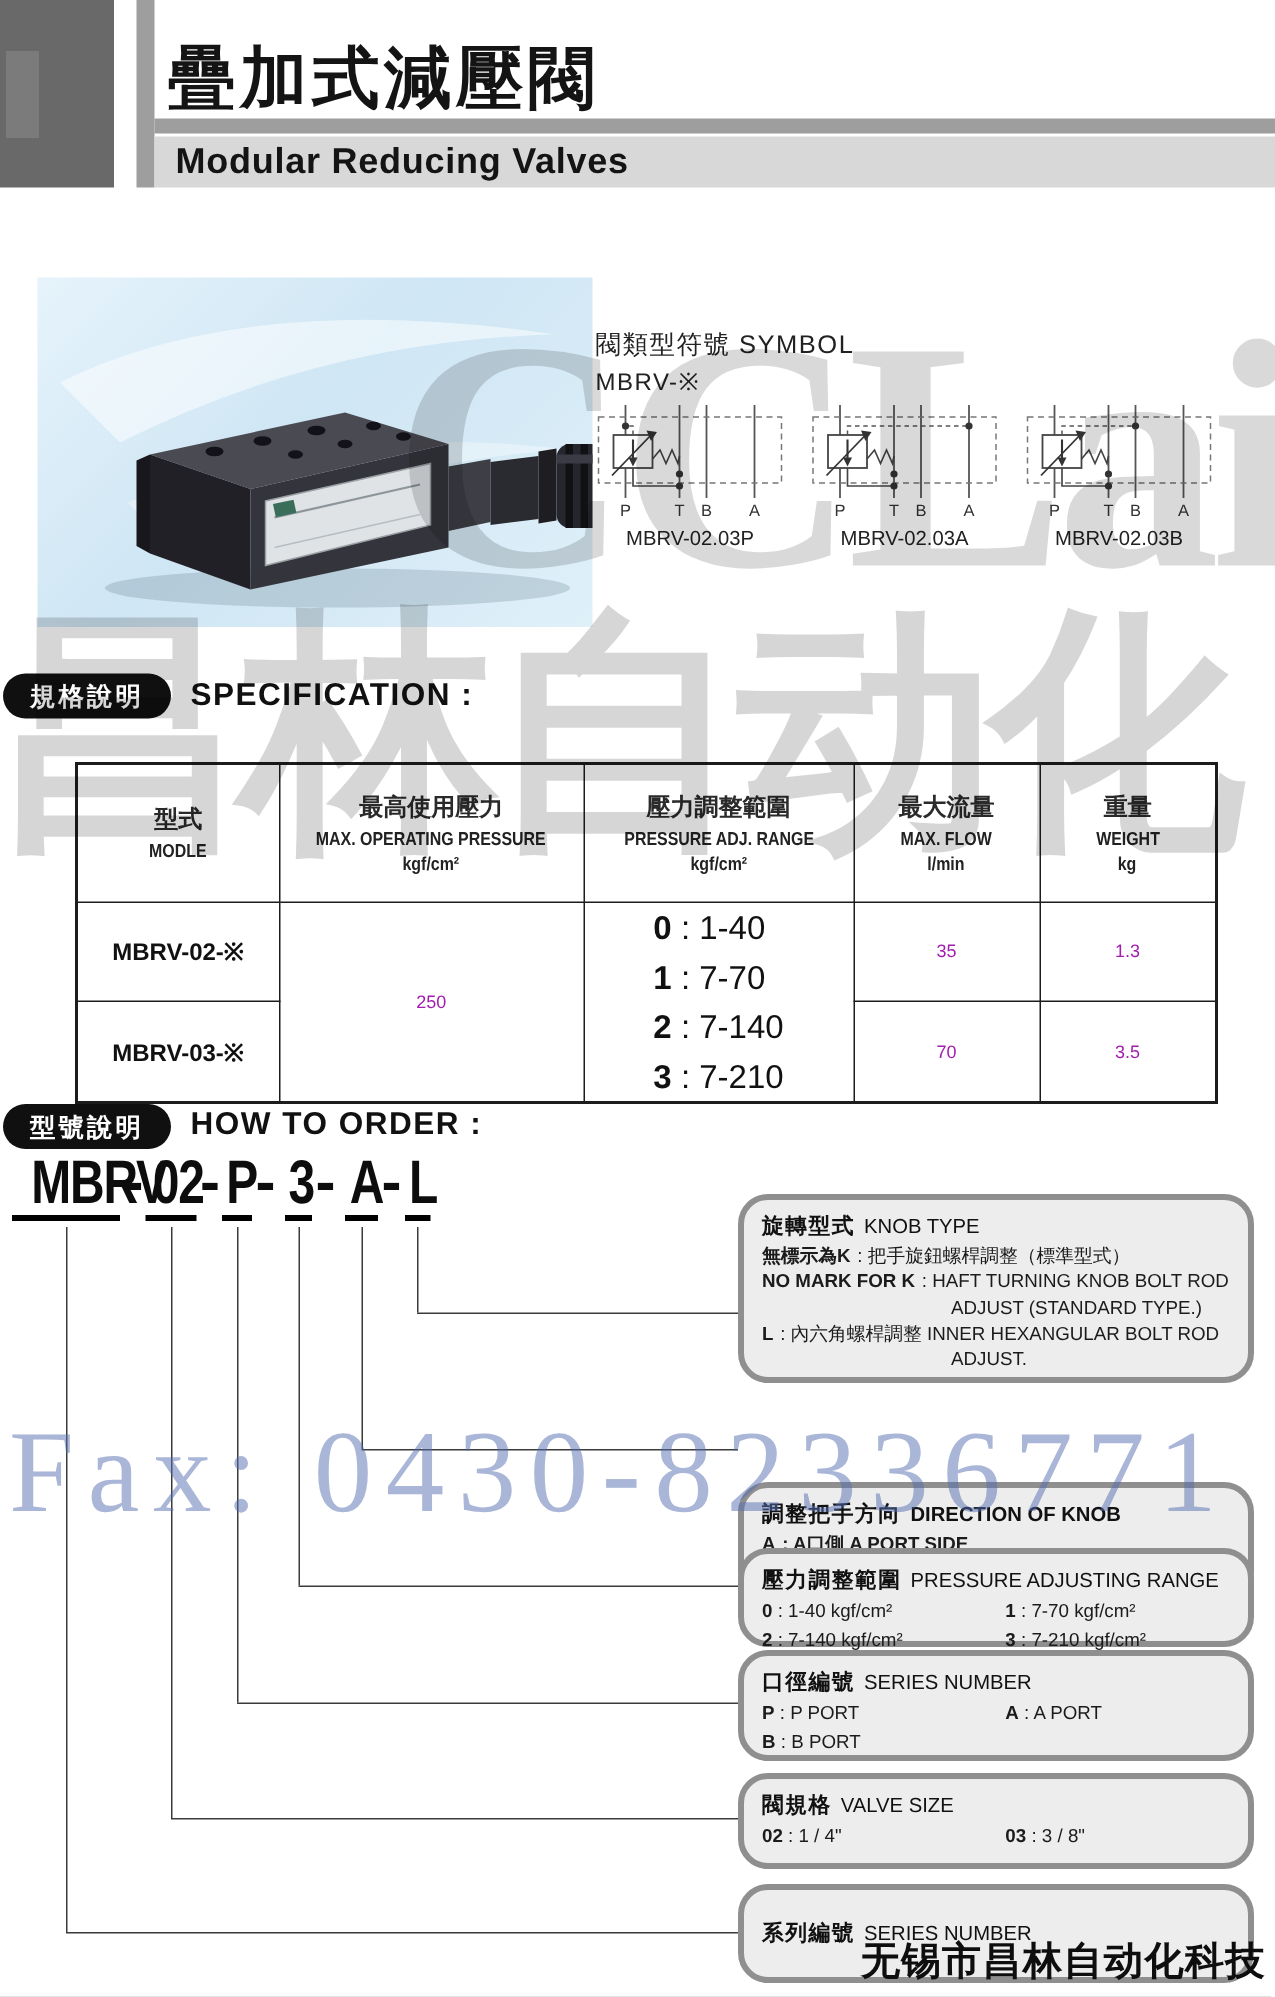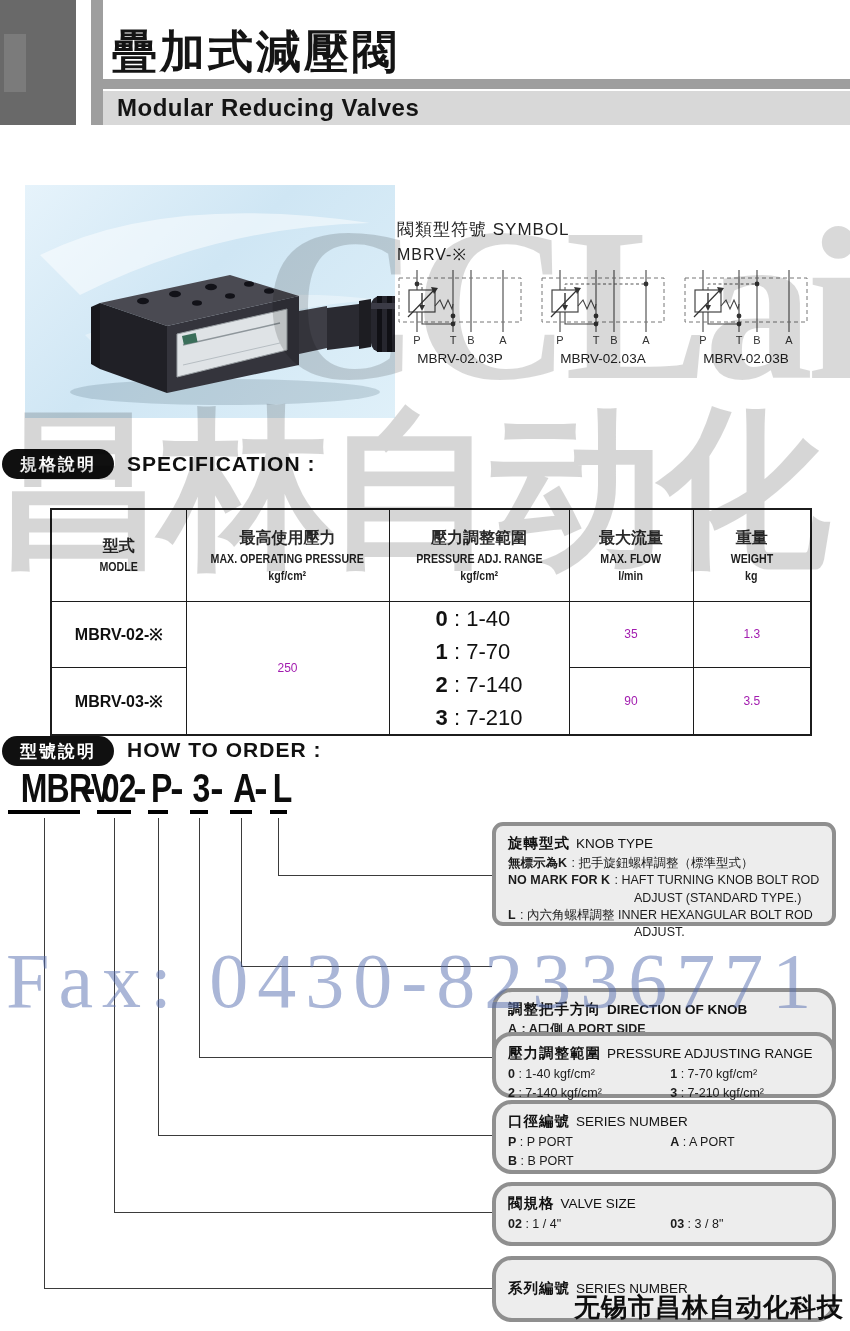--- a/index.html
+++ b/index.html
@@ -260,21 +260,21 @@
             <div><b>1</b><span> : 7-70</span></div>
             <div><b>2</b><span> : 7-140</span></div>
             <div><b>3</b><span> : 7-210</span></div>
           </div>
         </td>
         <td class="td-num">35</td>
         <td class="td-num">1.3</td>
       </tr>
       <tr>
         <td class="td-model">MBRV-03-※</td>
-        <td class="td-num">90</td>
+        <td class="td-num">70</td>
         <td class="td-num">3.5</td>
       </tr>
     </tbody>
   </table>
 
   <div class="abs badge" style="left:2px; top:736px;">型號說明</div>
   <div class="abs sec-head" style="left:127px; top:738px;">HOW TO ORDER :</div>
 
   <div class="code-seg" style="left:8px; width:72px;"><span>MBRV</span></div>
   <div class="code-dash" style="left:81px;">-</div>
@@ -294,21 +294,21 @@
   <div class="hline" style="left:114px; top:1212px; width:378px;"></div>
   <div class="vline" style="left:158px; top:818px; height:317px;"></div>
   <div class="hline" style="left:158px; top:1135px; width:334px;"></div>
   <div class="vline" style="left:199px; top:818px; height:239px;"></div>
   <div class="hline" style="left:199px; top:1057px; width:293px;"></div>
   <div class="vline" style="left:241px; top:818px; height:148px;"></div>
   <div class="hline" style="left:241px; top:966px; width:251px;"></div>
   <div class="vline" style="left:278px; top:818px; height:57px;"></div>
   <div class="hline" style="left:278px; top:875px; width:214px;"></div>
 
-  <div class="obox" style="top:822px; height:104px;border-radius:11px;">
+  <div class="obox" style="top:796px; height:126px;">
     <div class="obox-title"><b>旋轉型式</b><span>KNOB TYPE</span></div>
     <div class="oline"><b>無標示為K</b><span> : 把手旋鈕螺桿調整（標準型式）</span></div>
     <div class="oline"><b>NO MARK FOR K</b><span> : HAFT TURNING KNOB BOLT ROD</span></div>
     <div class="oline ind"><span>ADJUST (STANDARD TYPE.)</span></div>
     <div class="oline"><b>L</b><span> : 內六角螺桿調整  INNER HEXANGULAR BOLT ROD</span></div>
     <div class="oline ind"><span>ADJUST.</span></div>
   </div>
 
   <div class="obox" style="top:988px; height:80px;font-weight:bold;">
     <div class="obox-title"><b>調整把手方向</b><span>DIRECTION OF KNOB</span></div>

